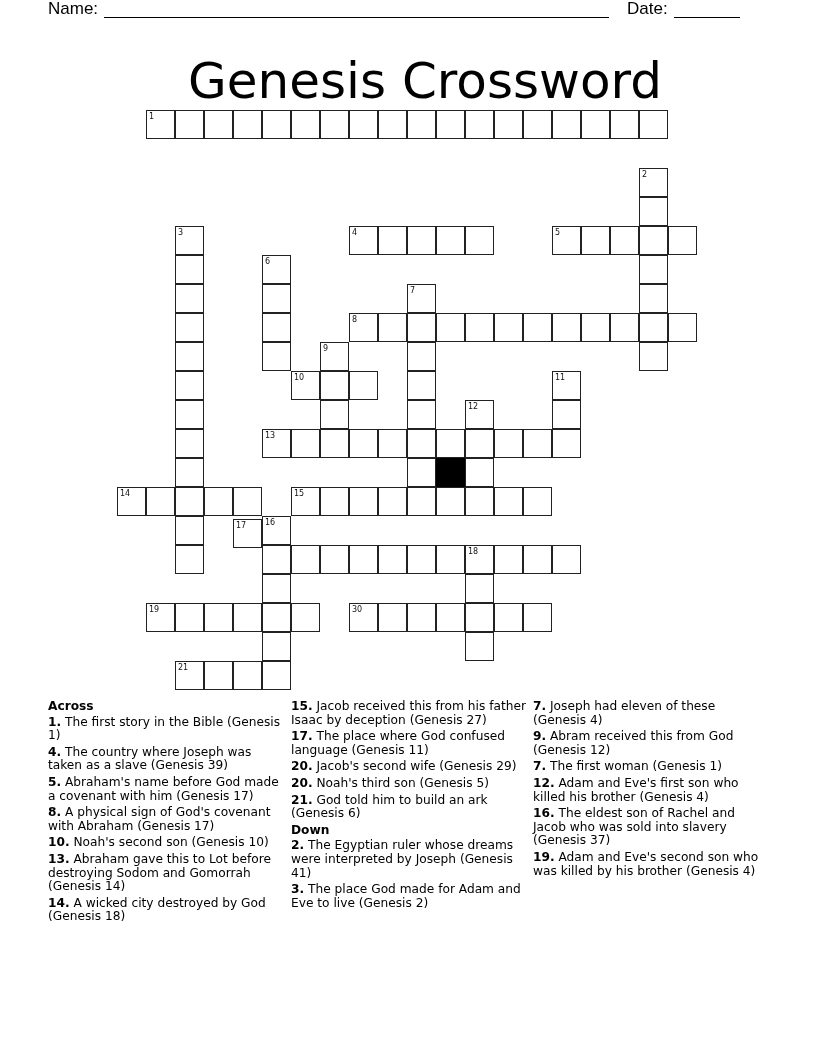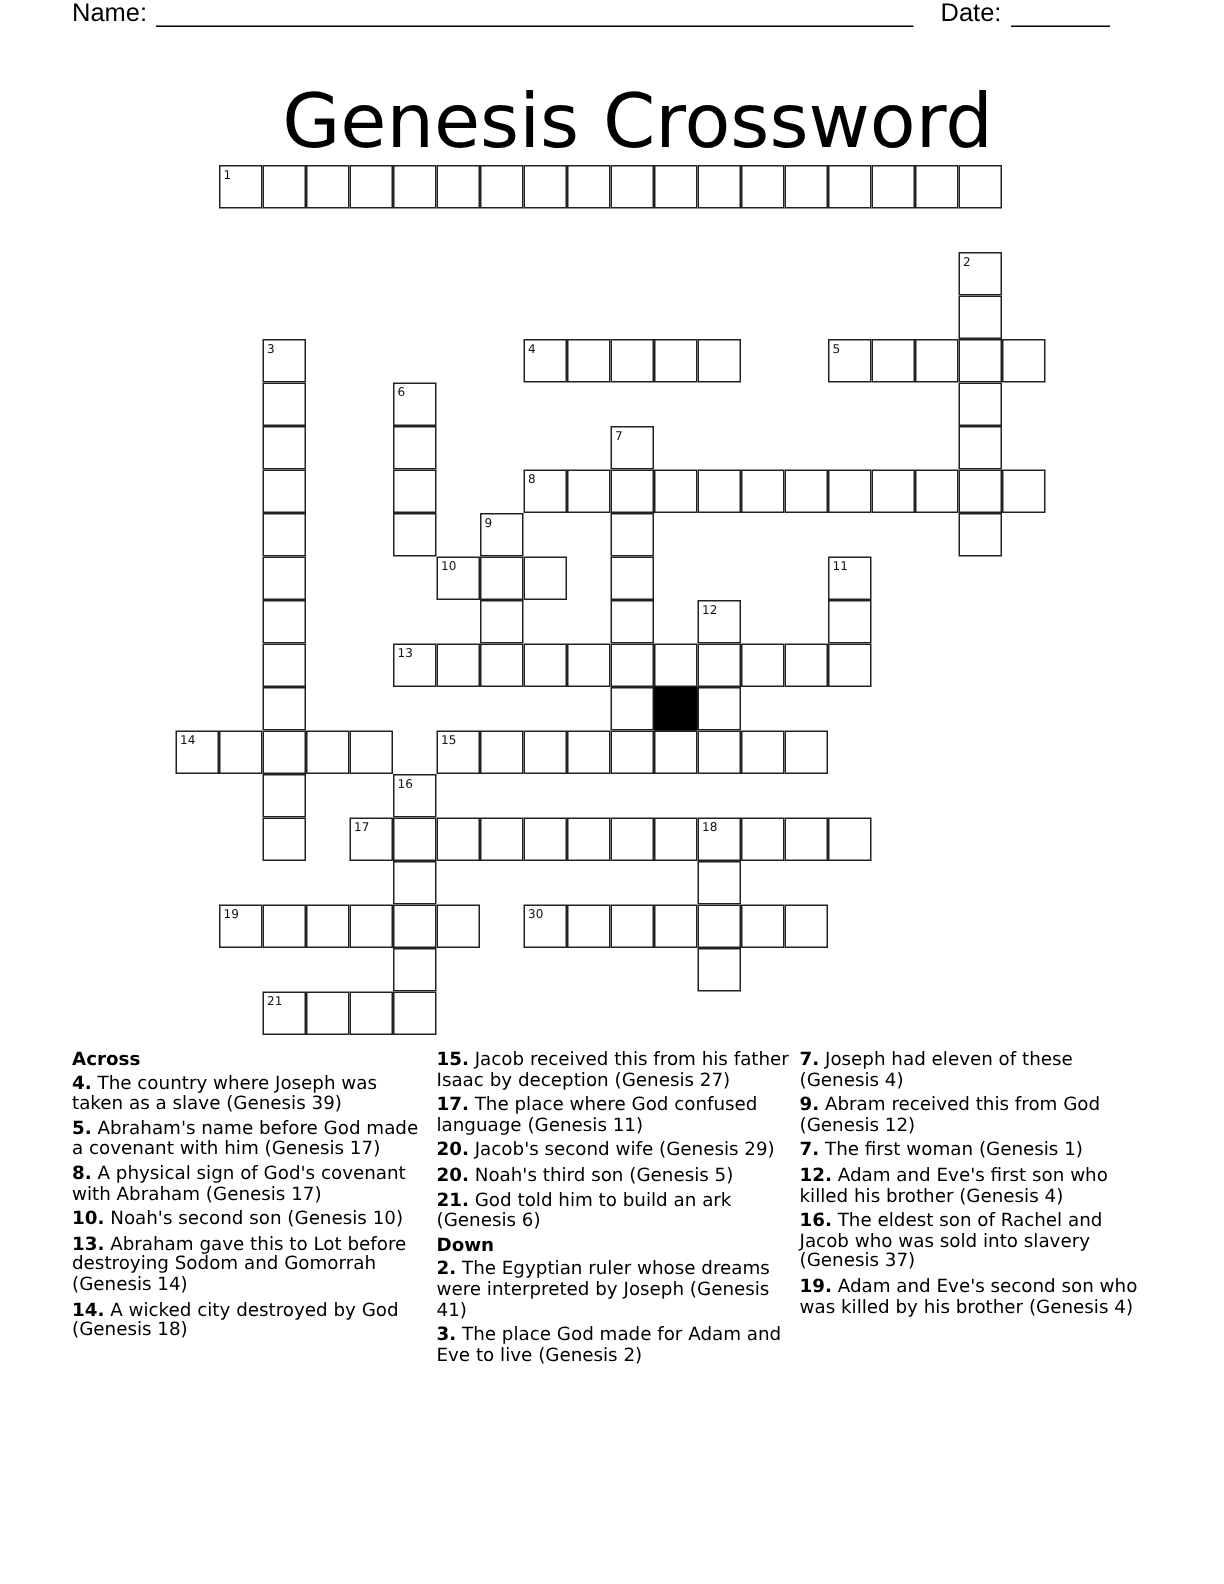--- a/index.html
+++ b/index.html
@@ -163,21 +163,21 @@
     <div class="cell" style="left: 494px; top: 487px;"></div>
     <div class="cell" style="left: 523px; top: 487px;"></div>
     <div class="cell" style="left: 262px; top: 516px;">
       <span class="num">16</span>
     </div>
     <div class="cell" style="left: 262px; top: 545px;"></div>
     <div class="cell" style="left: 262px; top: 574px;"></div>
     <div class="cell" style="left: 262px; top: 603px;"></div>
     <div class="cell" style="left: 262px; top: 632px;"></div>
     <div class="cell" style="left: 262px; top: 661px;"></div>
-    <div class="cell" style="left: 233px; top: 545px;">
+    <div class="cell" style="left: 233px; top: 519px;">
       <span class="num">17</span>
     </div>
     <div class="cell" style="left: 291px; top: 545px;"></div>
     <div class="cell" style="left: 320px; top: 545px;"></div>
     <div class="cell" style="left: 349px; top: 545px;"></div>
     <div class="cell" style="left: 378px; top: 545px;"></div>
     <div class="cell" style="left: 407px; top: 545px;"></div>
     <div class="cell" style="left: 436px; top: 545px;"></div>
     <div class="cell" style="left: 465px; top: 545px;">
       <span class="num">18</span>
@@ -207,20 +207,21 @@
       <span class="num">21</span>
     </div>
     <div class="cell" style="left: 204px; top: 661px;"></div>
     <div class="cell" style="left: 233px; top: 661px;"></div>
     <div class="cell black" style="left: 436px; top: 458px;"></div>
   </div>
 
 <div class="clues">
   <div class="clue-col" id="col1" style="left:48px;">
       <div class="clue-head">Across</div>
+      <div class="clue"><b>1.</b> The first story in the Bible (Genesis 1)</div>
       <div class="clue"><b>4.</b> The country where Joseph was taken as a slave (Genesis 39)</div>
       <div class="clue"><b>5.</b> Abraham's name before God made a covenant with him (Genesis 17)</div>
       <div class="clue"><b>8.</b> A physical sign of God's covenant with Abraham (Genesis 17)</div>
       <div class="clue"><b>10.</b> Noah's second son (Genesis 10)</div>
       <div class="clue"><b>13.</b> Abraham gave this to Lot before destroying Sodom and Gomorrah (Genesis 14)</div>
       <div class="clue"><b>14.</b> A wicked city destroyed by God (Genesis 18)</div>
     </div>
   <div class="clue-col" id="col2" style="left:291px;">
       <div class="clue"><b>15.</b> Jacob received this from his father Isaac by deception (Genesis 27)</div>
       <div class="clue"><b>17.</b> The place where God confused language (Genesis 11)</div>

